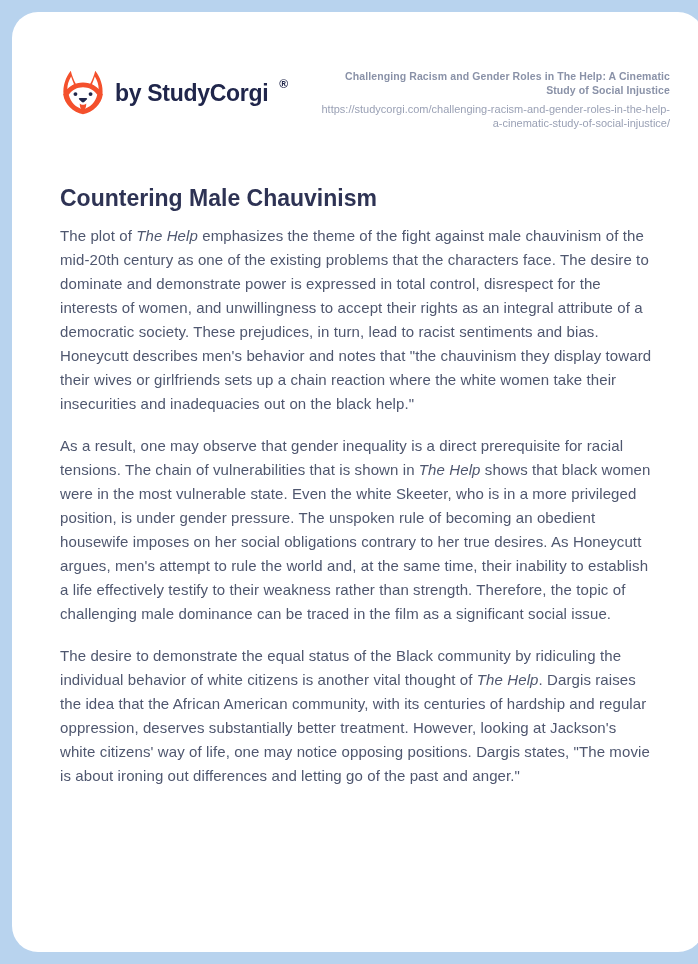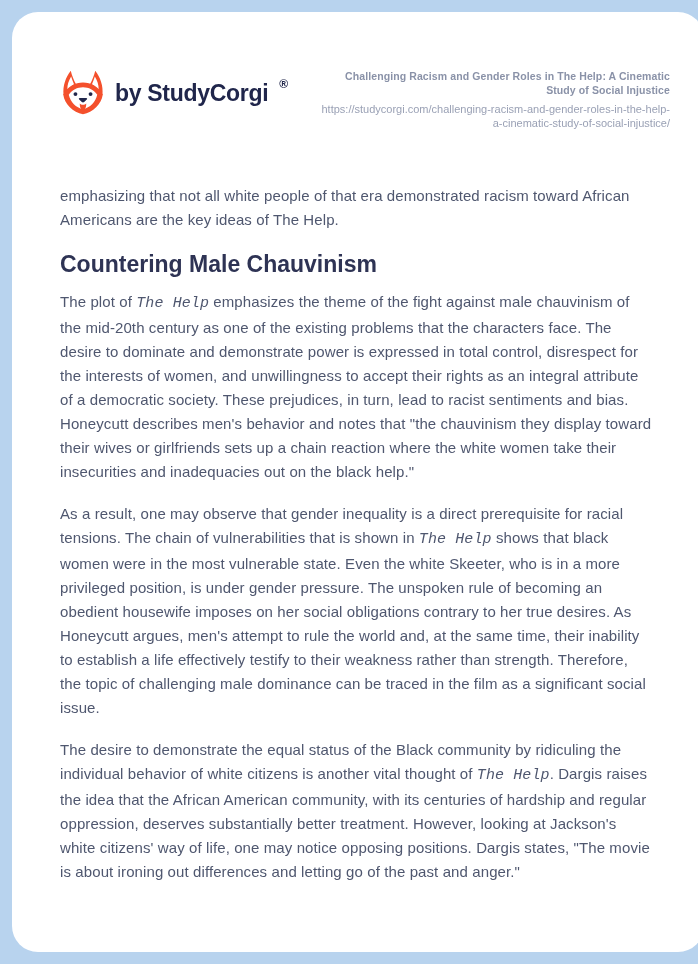--- a/index.html
+++ b/index.html
@@ -54,21 +54,21 @@
   }
   .content{margin-top:54px;width:592px;}
   .content p{
     margin:0 0 18px;font-size:15px;line-height:24px;
     color:var(--body-color);letter-spacing:0.1px;
   }
   .content h2{
     margin:16px 0 12px;font-size:23px;line-height:28px;
     font-weight:bold;color:var(--heading-color);letter-spacing:0;
   }
-  .content em{font-style:italic;font-family:Liberation Mono, monospace;}
+  .content em{font-style:italic;}
 </style>
 </head>
 <body>
 
 <div class="card">
 
   <div class="header">
 
     <div class="brand">
       <span class="logo">
@@ -95,20 +95,19 @@
     </div>
 
     <div class="doc-meta">
       <div class="doc-title">Challenging Racism and Gender Roles in The Help: A Cinematic Study of Social Injustice</div>
       <a class="doc-url">https://studycorgi.com/challenging-racism-and-gender-roles-in-the-help-a-cinematic-study-of-social-injustice/</a>
     </div>
 
   </div>
 
   <div class="content" id="doc-content">
-      <p><span>emphasizing that not all white people of that era demonstrated racism toward African Americans are the key ideas of The Help.</span></p>
       <h2><span>Countering Male Chauvinism</span></h2>
       <p><span>The plot of </span><em>The Help</em><span> emphasizes the theme of the fight against male chauvinism of the mid-20th century as one of the existing problems that the characters face. The desire to dominate and demonstrate power is expressed in total control, disrespect for the interests of women, and unwillingness to accept their rights as an integral attribute of a democratic society. These prejudices, in turn, lead to racist sentiments and bias. Honeycutt describes men's behavior and notes that "the chauvinism they display toward their wives or girlfriends sets up a chain reaction where the white women take their insecurities and inadequacies out on the black help."</span></p>
       <p><span>As a result, one may observe that gender inequality is a direct prerequisite for racial tensions. The chain of vulnerabilities that is shown in </span><em>The Help</em><span> shows that black women were in the most vulnerable state. Even the white Skeeter, who is in a more privileged position, is under gender pressure. The unspoken rule of becoming an obedient housewife imposes on her social obligations contrary to her true desires. As Honeycutt argues, men's attempt to rule the world and, at the same time, their inability to establish a life effectively testify to their weakness rather than strength. Therefore, the topic of challenging male dominance can be traced in the film as a significant social issue.</span></p>
       <p><span>The desire to demonstrate the equal status of the Black community by ridiculing the individual behavior of white citizens is another vital thought of </span><em>The Help</em><span>. Dargis raises the idea that the African American community, with its centuries of hardship and regular oppression, deserves substantially better treatment. However, looking at Jackson's white citizens' way of life, one may notice opposing positions. Dargis states, "The movie is about ironing out differences and letting go of the past and anger."</span></p>
     </div>
 
 </div>
 
 </body></html>

